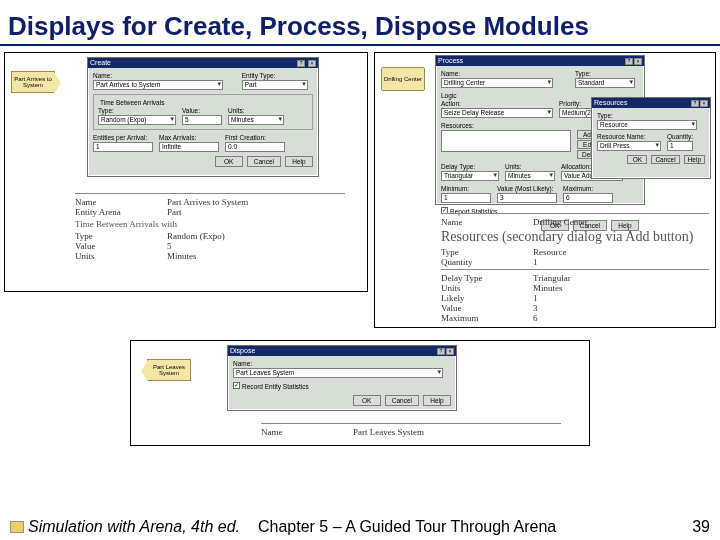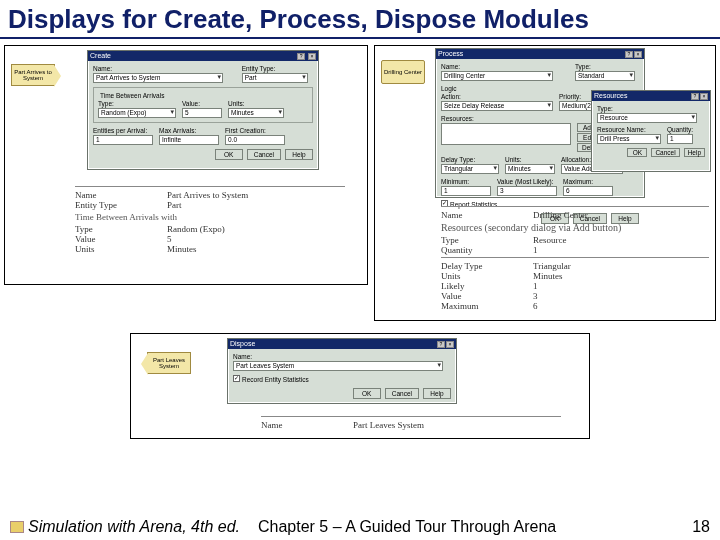--- a/index.html
+++ b/index.html
@@ -9,21 +9,21 @@
     background: #fff;
     position: relative;
     overflow: hidden;
     font-size: 8px;
     color: #000;
   }
   .title {
     font-size: 26px;
     font-weight: bold;
     color: #102068;
-    padding: 5px 8px 2px 8px;
+    padding: 12px 8px 2px 8px;
     border-bottom: 2.5px solid #102068;
     line-height: 1.15;
   }
   .content { position: relative; height: 420px; }
   .panel-border {
     position: absolute;
     border: 1px solid #000;
     background: #fff;
   }
   
@@ -97,21 +97,21 @@
   .plist {
     position: absolute;
     font-family: "Times New Roman", serif;
     font-size: 9px;
     color: #333;
   }
   .plist .hr { border-top: 1px solid #888; margin: 2px 0 3px 0; }
   .plist .r { display: flex; align-items: center; }
   .plist .k { width: 92px; }
   .plist .sect { color: #555; margin: 2px 0; }
-  .plist .sect2 { color: #555; margin: 2px 0; font-size:10px; }
+  .plist .sect2 { color: #555; margin: 2px 0; font-size:14px; }
   .footer {
     position: absolute; bottom: 4px; left: 0; width: 100%;
     font-size: 16px; font-style: italic; color: #000;
     display: flex; align-items: center;
     padding: 0 10px;
   }
   .footer .pg { position: absolute; right: 10px; font-style: normal; }
   .footer .ch { font-style: normal; margin-left: 18px; }
   .footer .ico {
     width: 14px; height: 12px; background: #e9cf6a; border: 1px solid #a88; margin-right: 4px;
@@ -190,21 +190,21 @@
       </div>
     </div>
 
     <div class="plist" style="left:70px; top:138px; width:270px;">
       <div class="hr"></div>
       <div class="r">
           <span class="k">Name</span>
           <span>Part Arrives to System</span>
         </div>
       <div class="r">
-          <span class="k">Entity Type</span>
+          <span class="k">Entity Arena</span>
           <span>Part</span>
         </div>
       <div class="sect">Time Between Arrivals with</div>
       <div class="r">
           <span class="k">Type</span>
           <span>Random (Expo)</span>
         </div>
       <div class="r">
           <span class="k">Value</span>
           <span>5</span>
@@ -392,14 +392,14 @@
         </div>
     </div>
   </div>
 
 </div>
 
 <div class="footer">
   <span class="ico"></span>
   <span>Simulation with Arena, 4th ed.</span>
   <span class="ch">Chapter 5 – A Guided Tour Through Arena</span>
-  <span class="pg">18</span>
+  <span class="pg">39</span>
 </div>
 
 </body></html>

